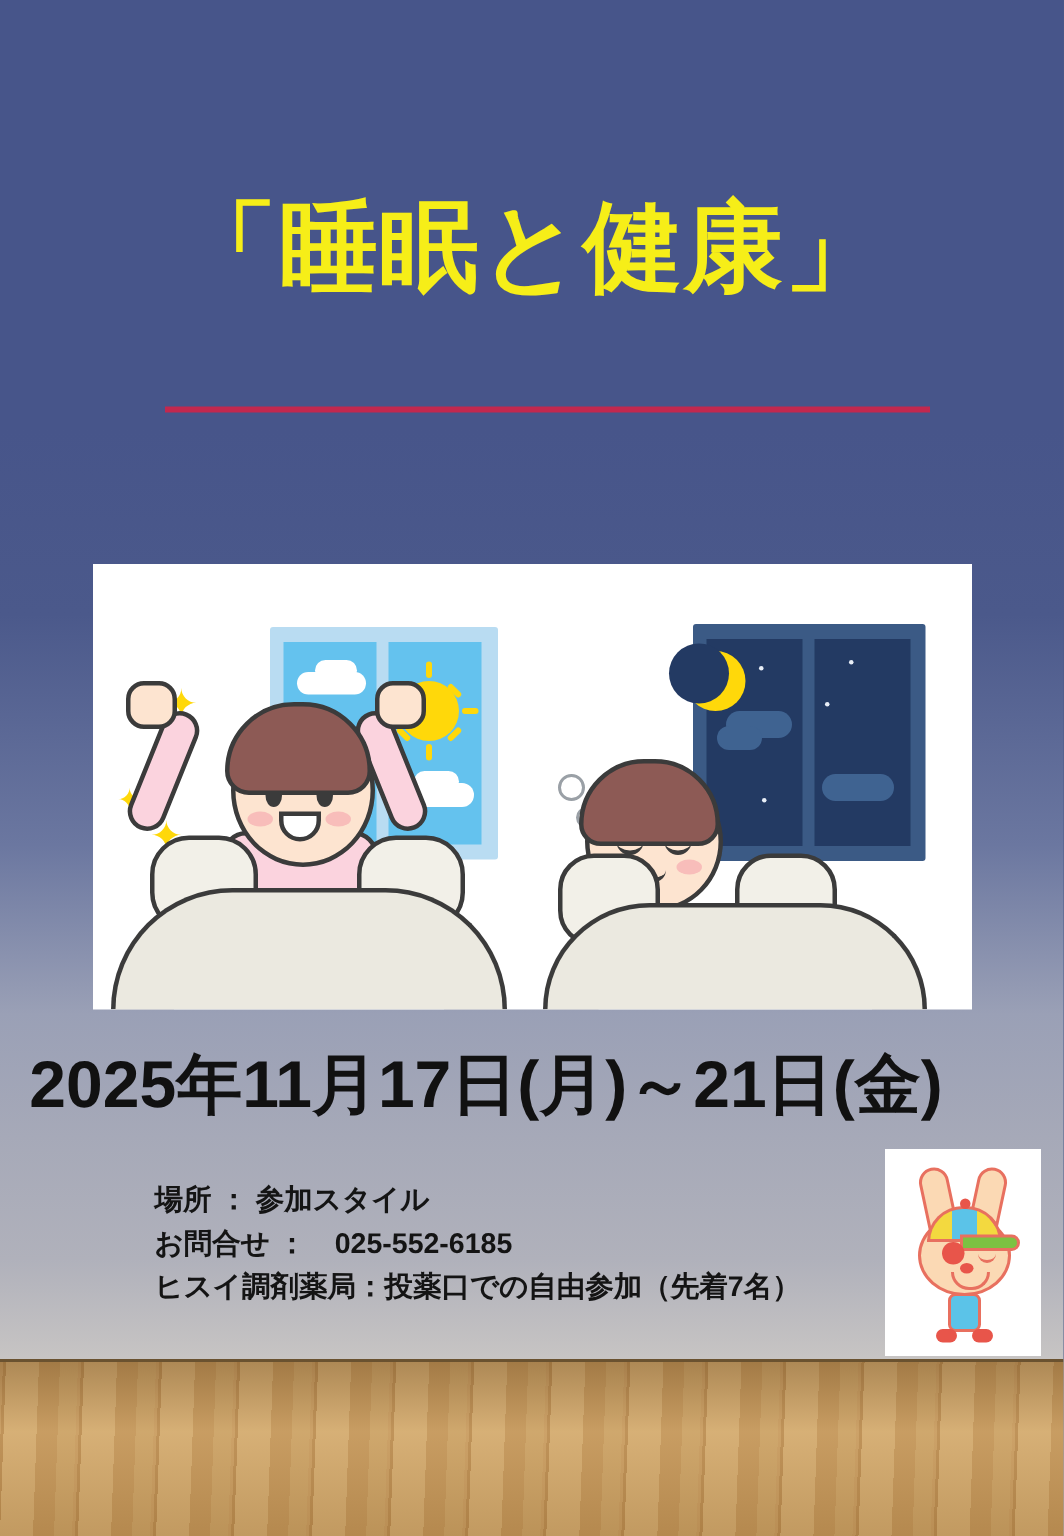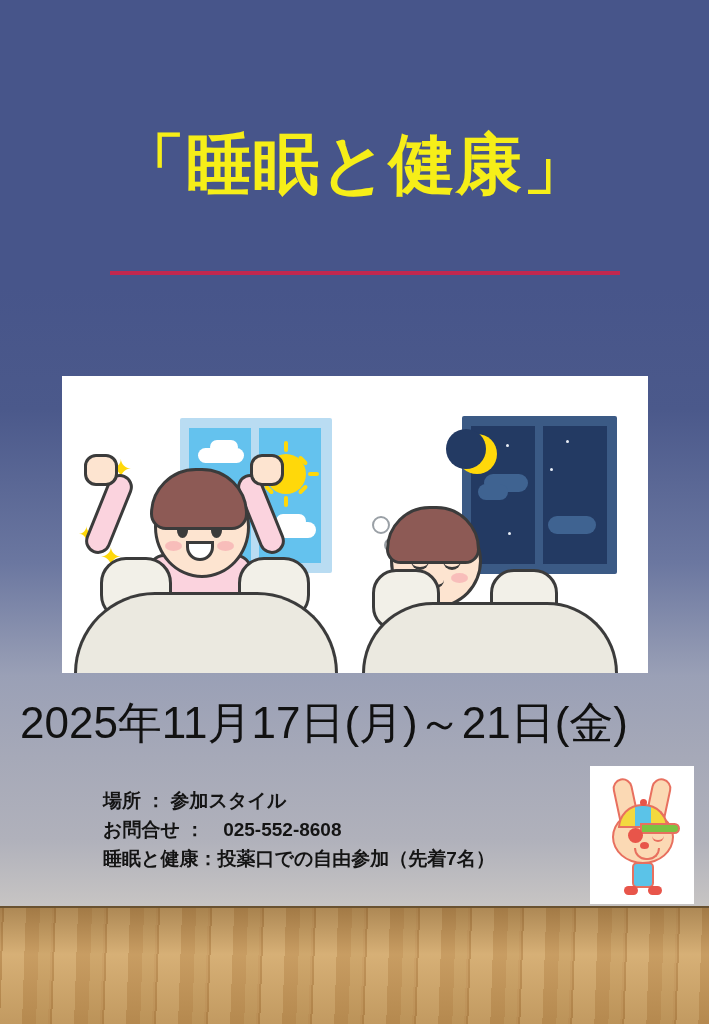--- a/index.html
+++ b/index.html
@@ -163,21 +163,21 @@
     border-bottom:3px solid #3b3b3b;border-radius:0 0 10px 10px;
   }
   .zzz{
     position:absolute;border:2px solid #9aa0a6;border-radius:50%;background:transparent;
   }
 
   
   .date{
     position:absolute;left:0;top:694px;width:648px;
     text-align:center;
-    font-size:44px;font-weight:normal;color:#111111;
+    font-size:44px;font-weight:bold;color:#111111;
     letter-spacing:0px;white-space:nowrap;
   }
 
   
   .details{
     position:absolute;left:103px;top:786px;width:480px;
     font-size:19px;font-weight:bold;color:#141414;
     line-height:29px;
   }
   .details div{white-space:nowrap;}
@@ -346,22 +346,22 @@
       <div class="pillow pl-n1"></div>
       <div class="pillow pl-n2"></div>
       <div class="blanket bl-n"></div>
     </div>
   </div>
 
   <div class="date">2025年11月17日(月)～21日(金)</div>
 
   <div class="details">
     <div>場所 ： 参加スタイル</div>
-    <div>お問合せ ：　025-552-8608</div>
-    <div>睡眠と健康：投薬口での自由参加（先着7名）</div>
+    <div>お問合せ ：　025-552-6185</div>
+    <div>ヒスイ調剤薬局：投薬口での自由参加（先着7名）</div>
   </div>
 
   <div class="mascot">
     <div class="m-ear l"></div>
     <div class="m-ear r"></div>
     <div class="m-head"></div>
     <div class="m-cap"></div>
     <div class="m-brim"></div>
     <div class="m-button"></div>
     <div class="m-eye"></div>

